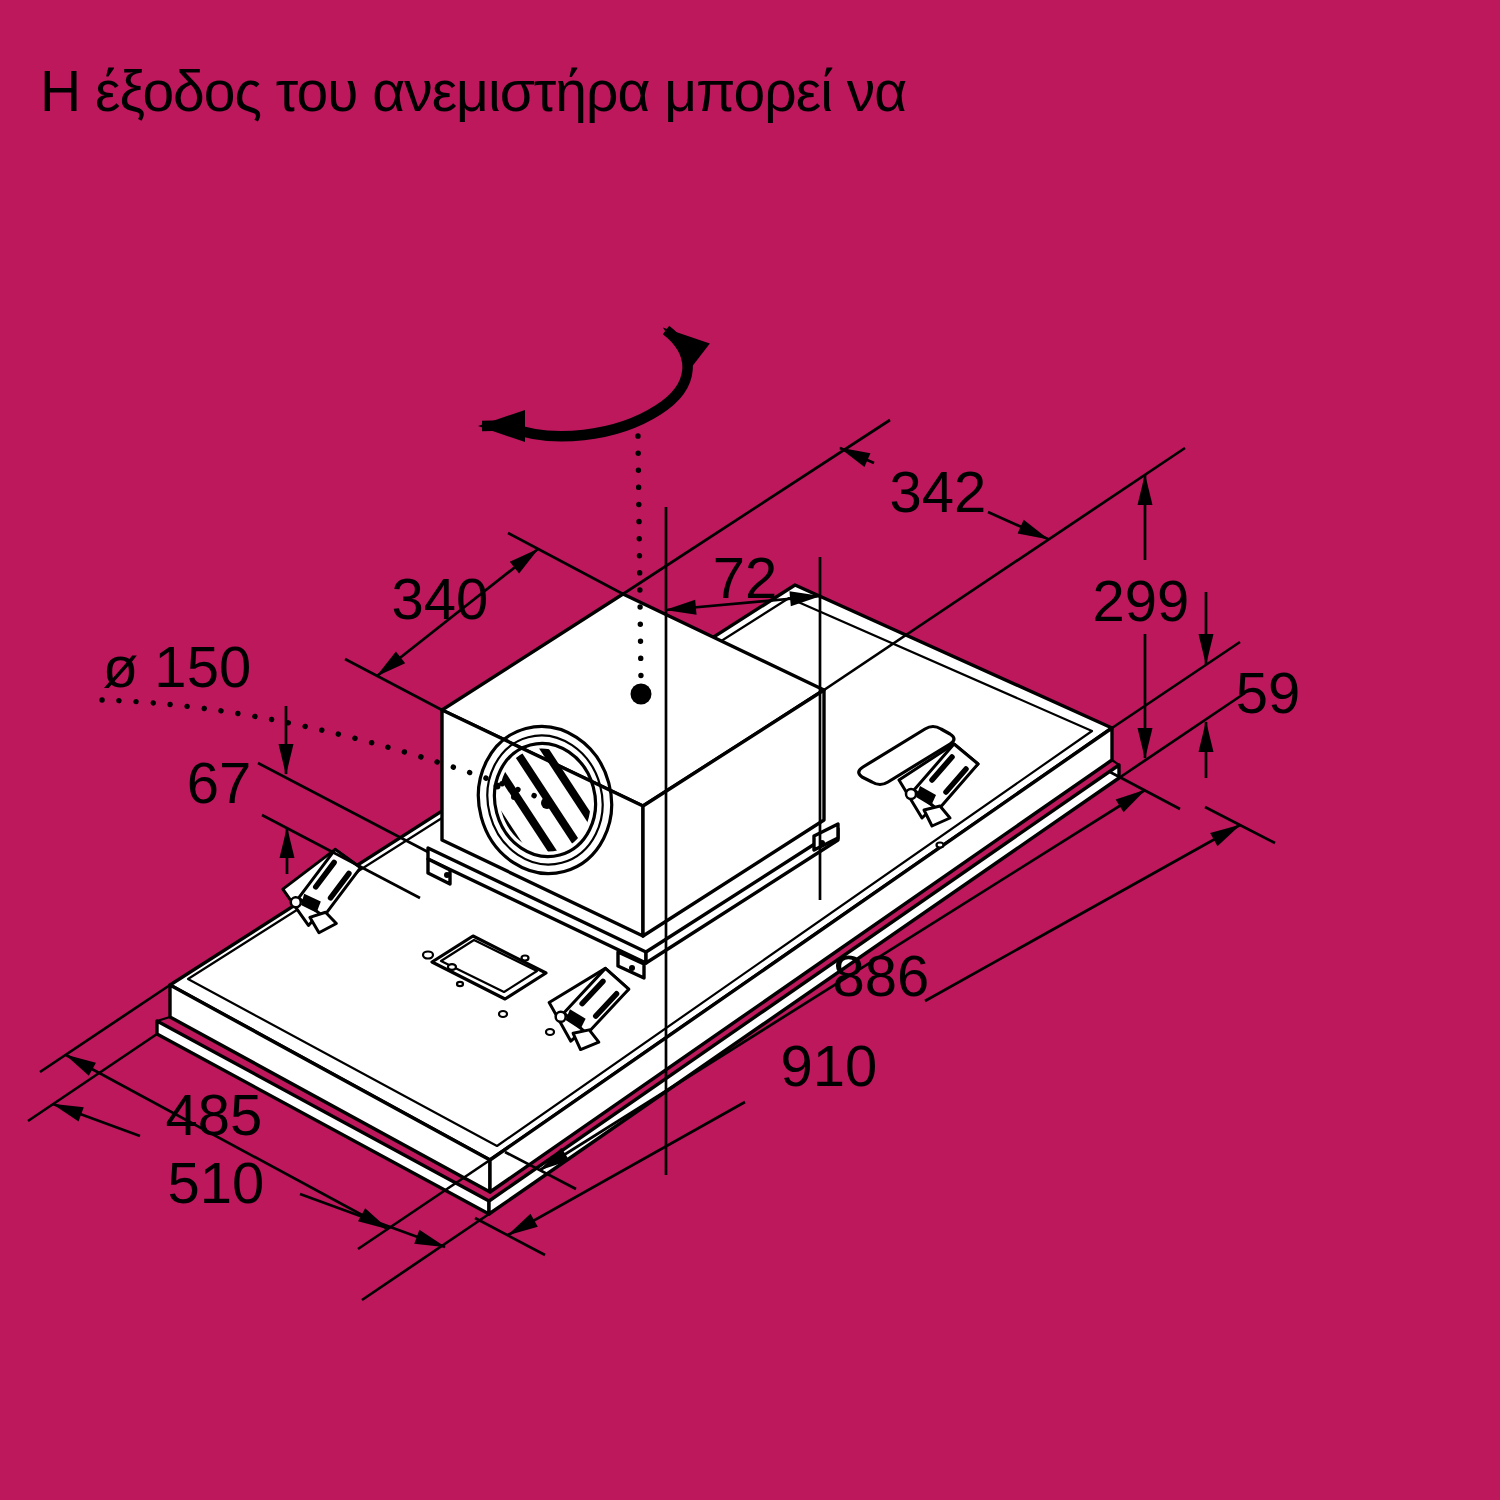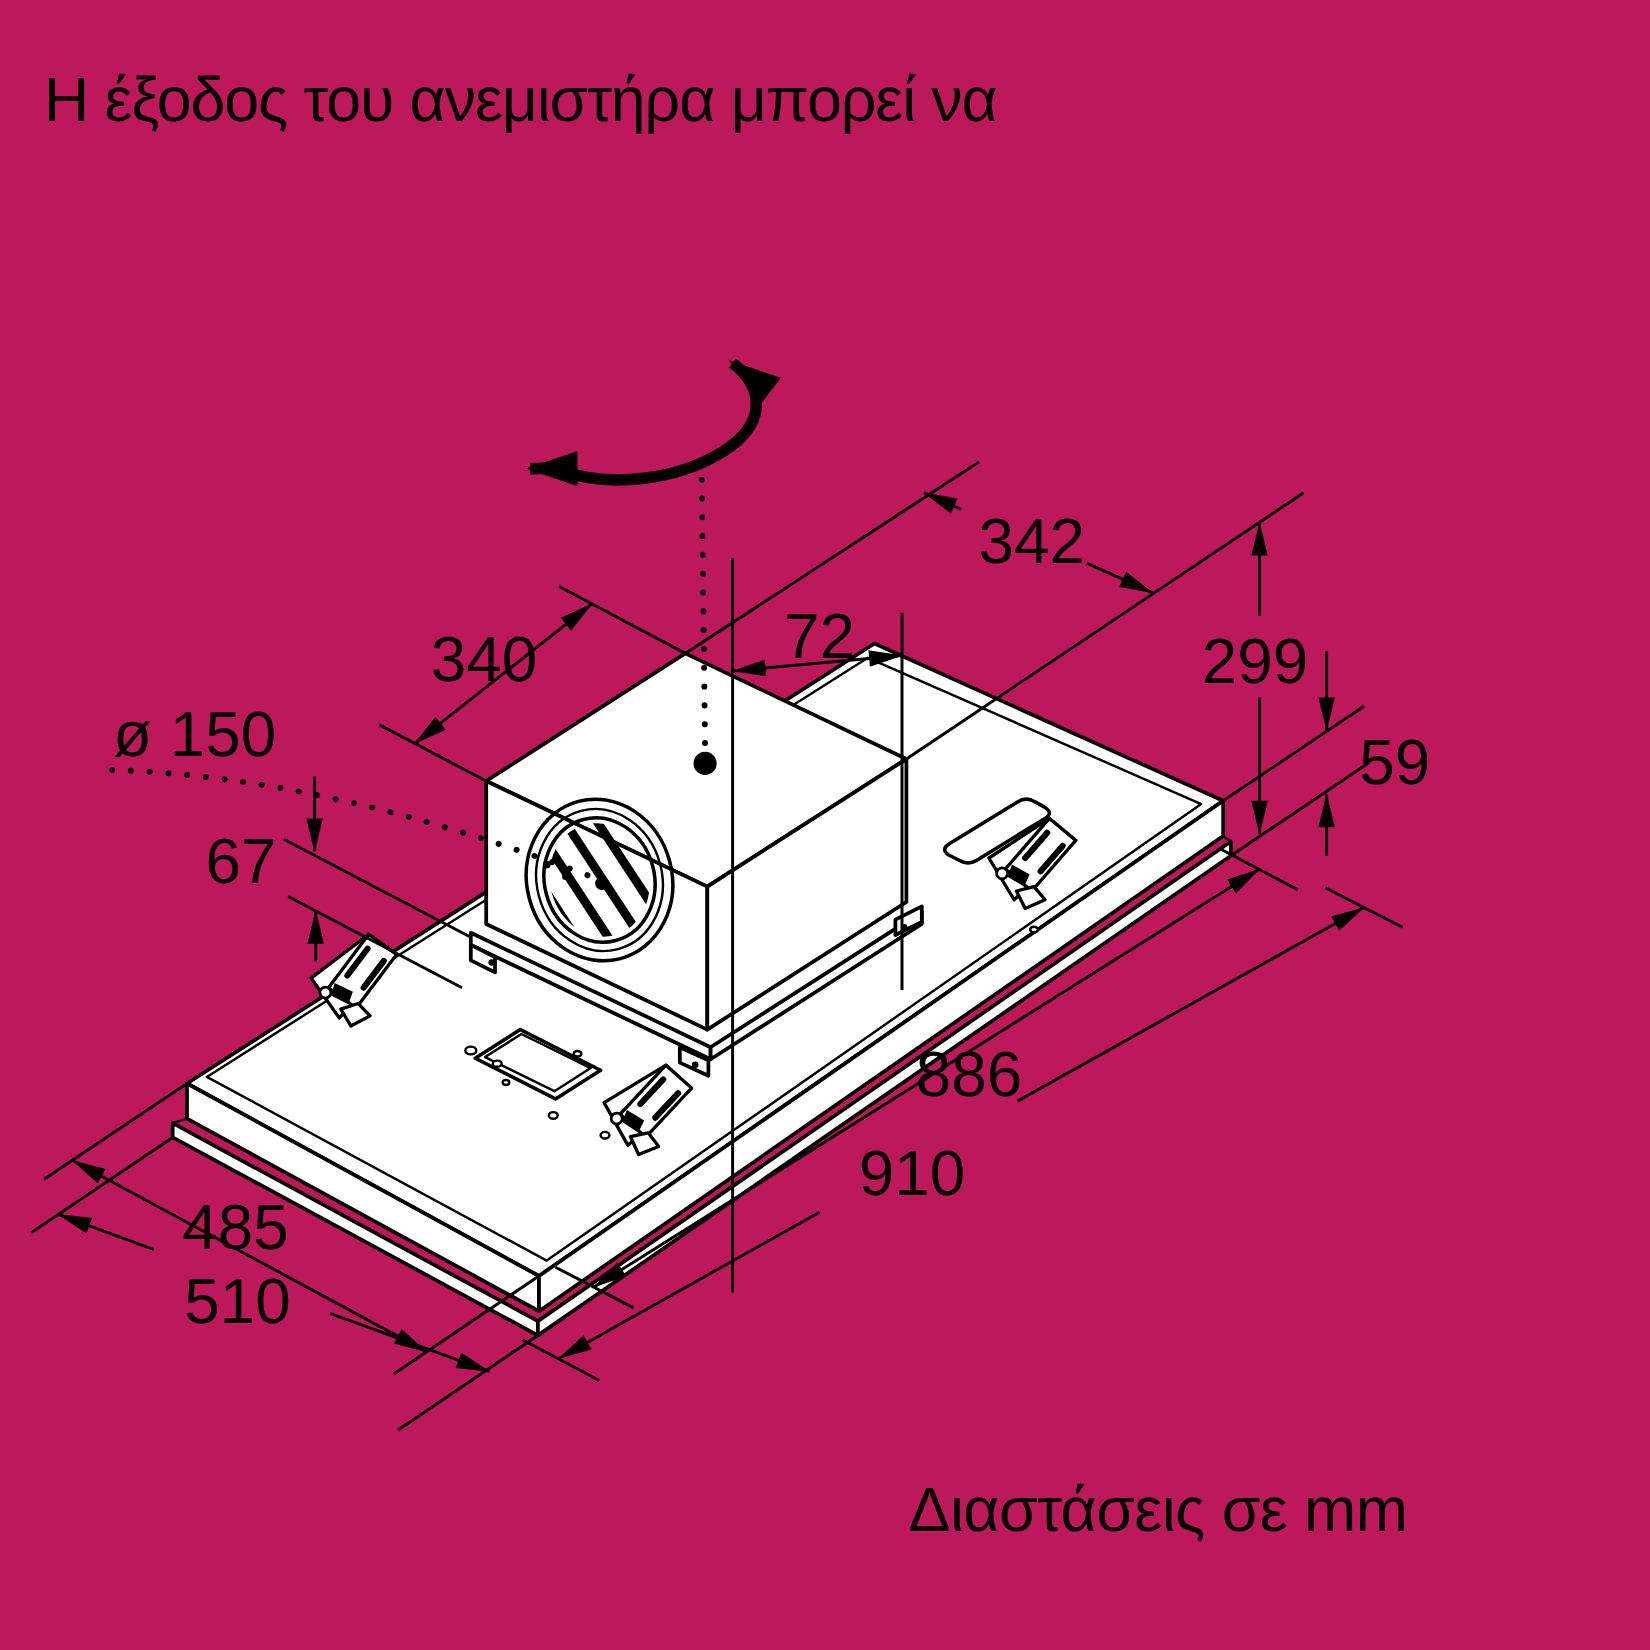--- a/index.html
+++ b/index.html
@@ -191,14 +191,13 @@
 
     <g>
       <line class="dim" x1="157" y1="1034" x2="28" y2="1121"></line>
       <line class="dim" x1="489" y1="1214" x2="362" y2="1300"></line>
       <line class="dim" x1="53" y1="1104" x2="140" y2="1136" marker-start="url(#ah)"></line>
       <line class="dim" x1="300" y1="1194" x2="445" y2="1247" marker-end="url(#ah)"></line>
       <text x="216" y="1203">510</text>
     </g>
   </svg>
 
-  <div class="footer">Διαστάσεις σε mm</div>
 </div>
 
 </body></html>

